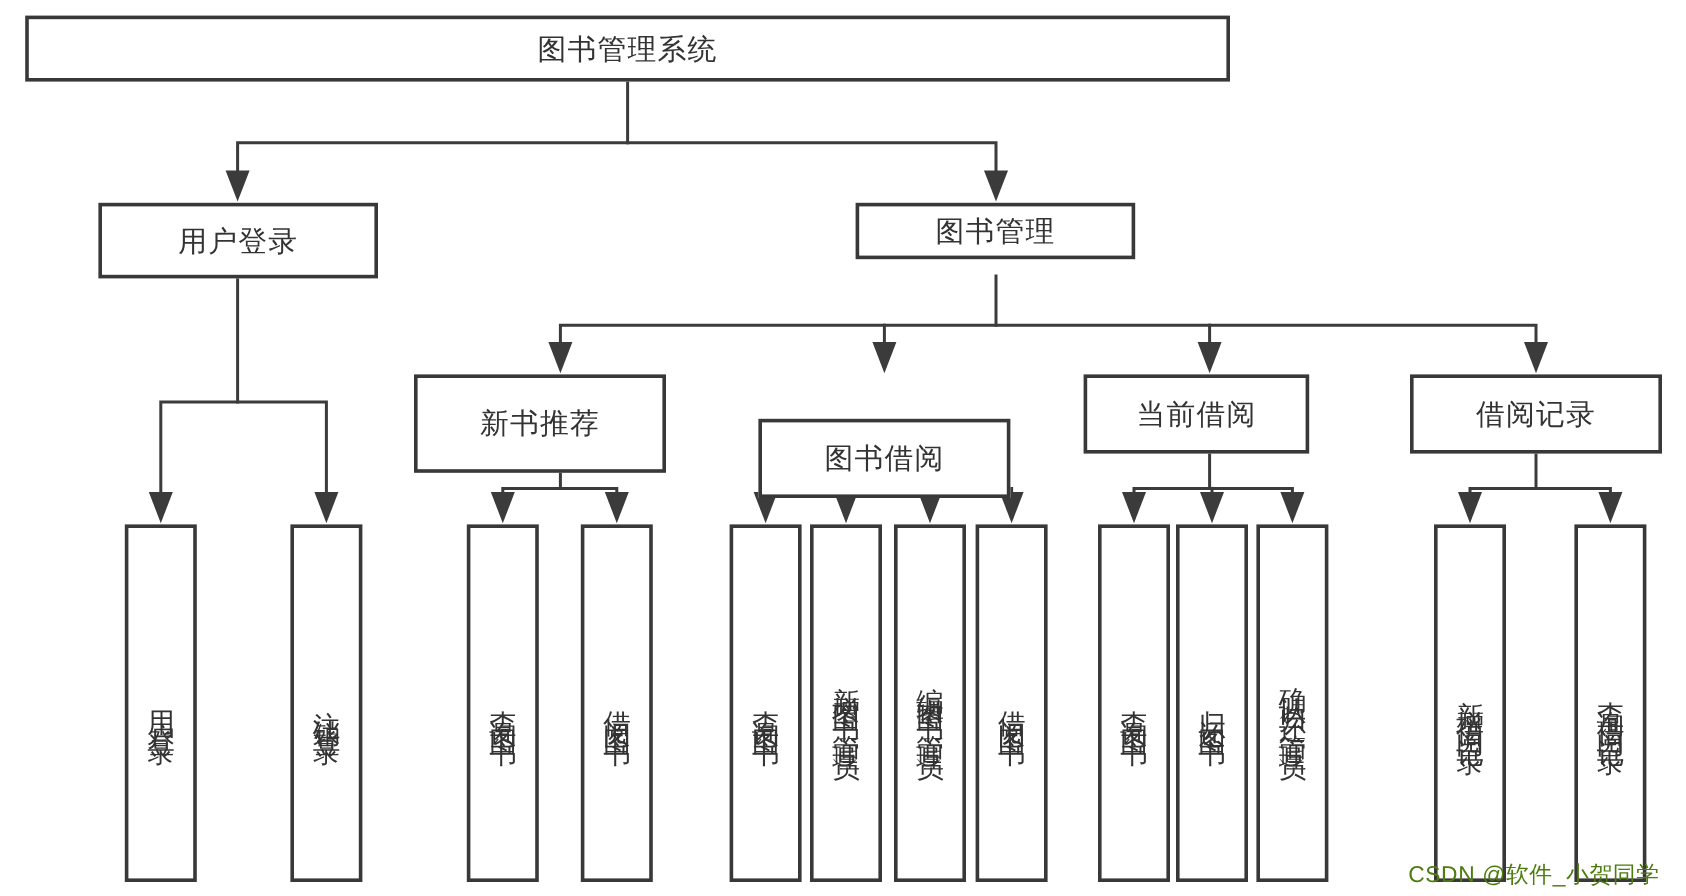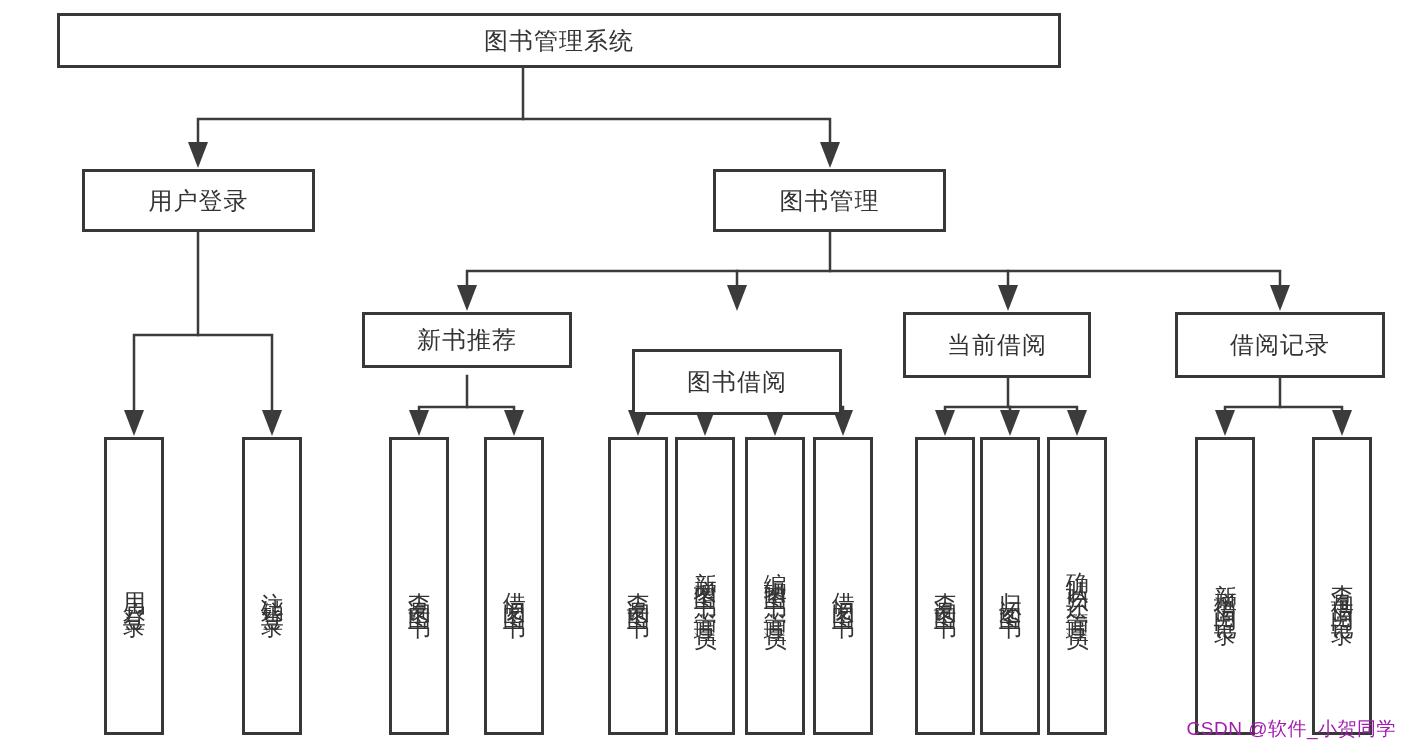--- a/index.html
+++ b/index.html
@@ -40,24 +40,24 @@
     writing-mode: vertical-rl;
     text-orientation: mixed;
     font-size: 23px;
     line-height: 1.1;
     letter-spacing: 8px;
     margin-bottom: -8px;
     white-space: nowrap;
   }
   .watermark {
     position: absolute;
-    right: 9px;
+    right: 22px;
     bottom: 5px;
     font-size: 19px;
-    color: #a21caf;
+    color: #4d7c0f;
     letter-spacing: 0.5px;
     white-space: nowrap;
     z-index: 5;
   }
 </style>
 </head>
 <body>
 
 <div class="stage">
 
@@ -102,26 +102,26 @@
     <polygon points="935,410 955,410 945,436"></polygon>
     <polygon points="1000,410 1020,410 1010,436"></polygon>
     <polygon points="1067,410 1087,410 1077,436"></polygon>
 
     <path d="M1280,376 V407"></path>
     <path d="M1225,413 V407 H1342 V413"></path>
     <polygon points="1215,410 1235,410 1225,436"></polygon>
     <polygon points="1332,410 1352,410 1342,436"></polygon>
   </svg>
 
-  <div class="box h-box root-box" style="left:21px; top:13px; width:1004px; height:55px;margin-left:36px;">图书管理系统</div>
+  <div class="box h-box root-box" style="left:21px; top:13px; width:1004px; height:55px;">图书管理系统</div>
 
   <div class="box h-box" style="left:82px; top:169px; width:233px; height:63px;">用户登录</div>
-  <div class="box h-box" style="left:713px; top:169px; width:233px; height:63px;">图书管理</div>
+  <div class="box h-box" style="left:713px; top:169px; width:233px; height:47px;">图书管理</div>
 
-  <div class="box h-box" style="left:362px; top:312px; width:210px; height:56px;text-align:center;">新书推荐</div>
+  <div class="box h-box" style="left:345px; top:312px; width:210px; height:82px;text-align:center;">新书推荐</div>
   <div class="box h-box" style="left:632px; top:312px; width:210px; height:66px;margin-top:37px;">图书借阅</div>
   <div class="box h-box" style="left:903px; top:312px; width:188px; height:66px;">当前借阅</div>
   <div class="box h-box" style="left:1175px; top:312px; width:210px; height:66px;">借阅记录</div>
 
   <div class="box leaf" style="left:104px; top:437px; width:60px; height:298px;">
     <span class="vtext">用户登录</span>
   </div>
   <div class="box leaf" style="left:242px; top:437px; width:60px; height:298px;">
     <span class="vtext">注销登录</span>
   </div>

